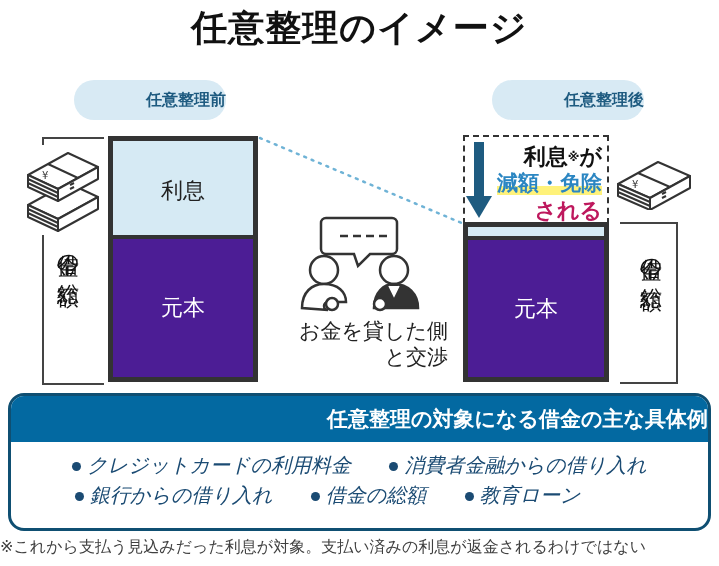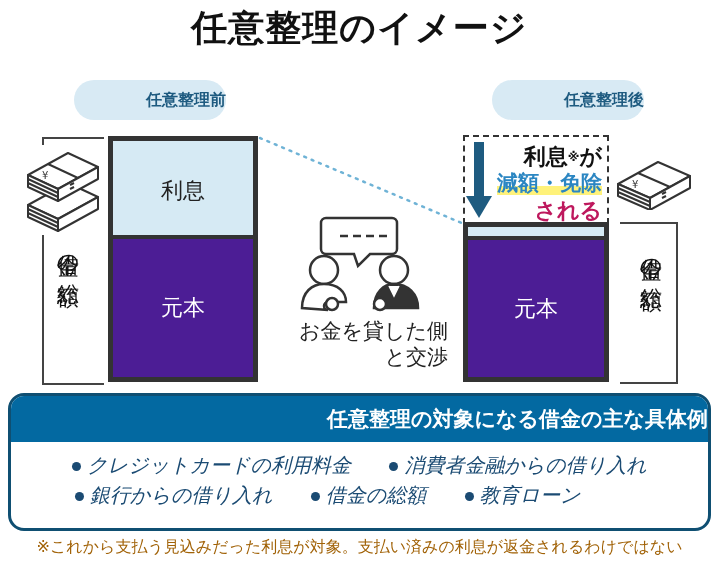--- a/index.html
+++ b/index.html
@@ -21,21 +21,21 @@
   .reduce-1 { font-size:22px; color:#111; }
   .reduce-2 { font-size:21px; color:#2b86c2; background:linear-gradient(transparent 62%, #fff27a 62%); }
   .reduce-3 { font-size:22px; color:#be185d; }
   .sup { font-size:12px; vertical-align:top; }
   .nego { left:268px; top:318px; width:180px; text-align:right; font-size:21px; color:#222; line-height:26px; }
   .panel { left:8px; top:393px; width:703px; height:138px; border:3px solid #0f4f72; border-radius:16px; box-sizing:border-box; overflow:hidden; }
   .panel-head { background:#0369a1; color:#fff; font-size:21px; font-weight:bold; text-align:right; height:46px; line-height:46px; }
   .panel-body { padding:8px 0 0 0; text-align:center; font-size:20px; color:#1b4b73; line-height:30px; }
   .item { display:inline-block; margin:0 16px;font-style:italic; }
   .item .dot { display:inline-block; width:9px; height:9px; border-radius:50%; background:#1b4b73; margin-right:6px; vertical-align:middle; }
-  .footnote { left:0; top:537px; width:719px; text-align:center; font-size:16px; color:#a16207; }
+  .footnote { left:0; top:537px; width:719px; text-align:left; font-size:16px; color:#404040; }
 </style>
 </head>
 <body>
 
 <div class="abs title">任意整理のイメージ</div>
 
 <div class="abs pill pill-before">任意整理前</div>
 
 <div class="abs bracket" style="left:42px; top:137px; width:60px; height:244px; border-right:none;"></div>
 <div class="abs" style="left:24px; top:145px; width:78px; height:90px; background:#fff;">

